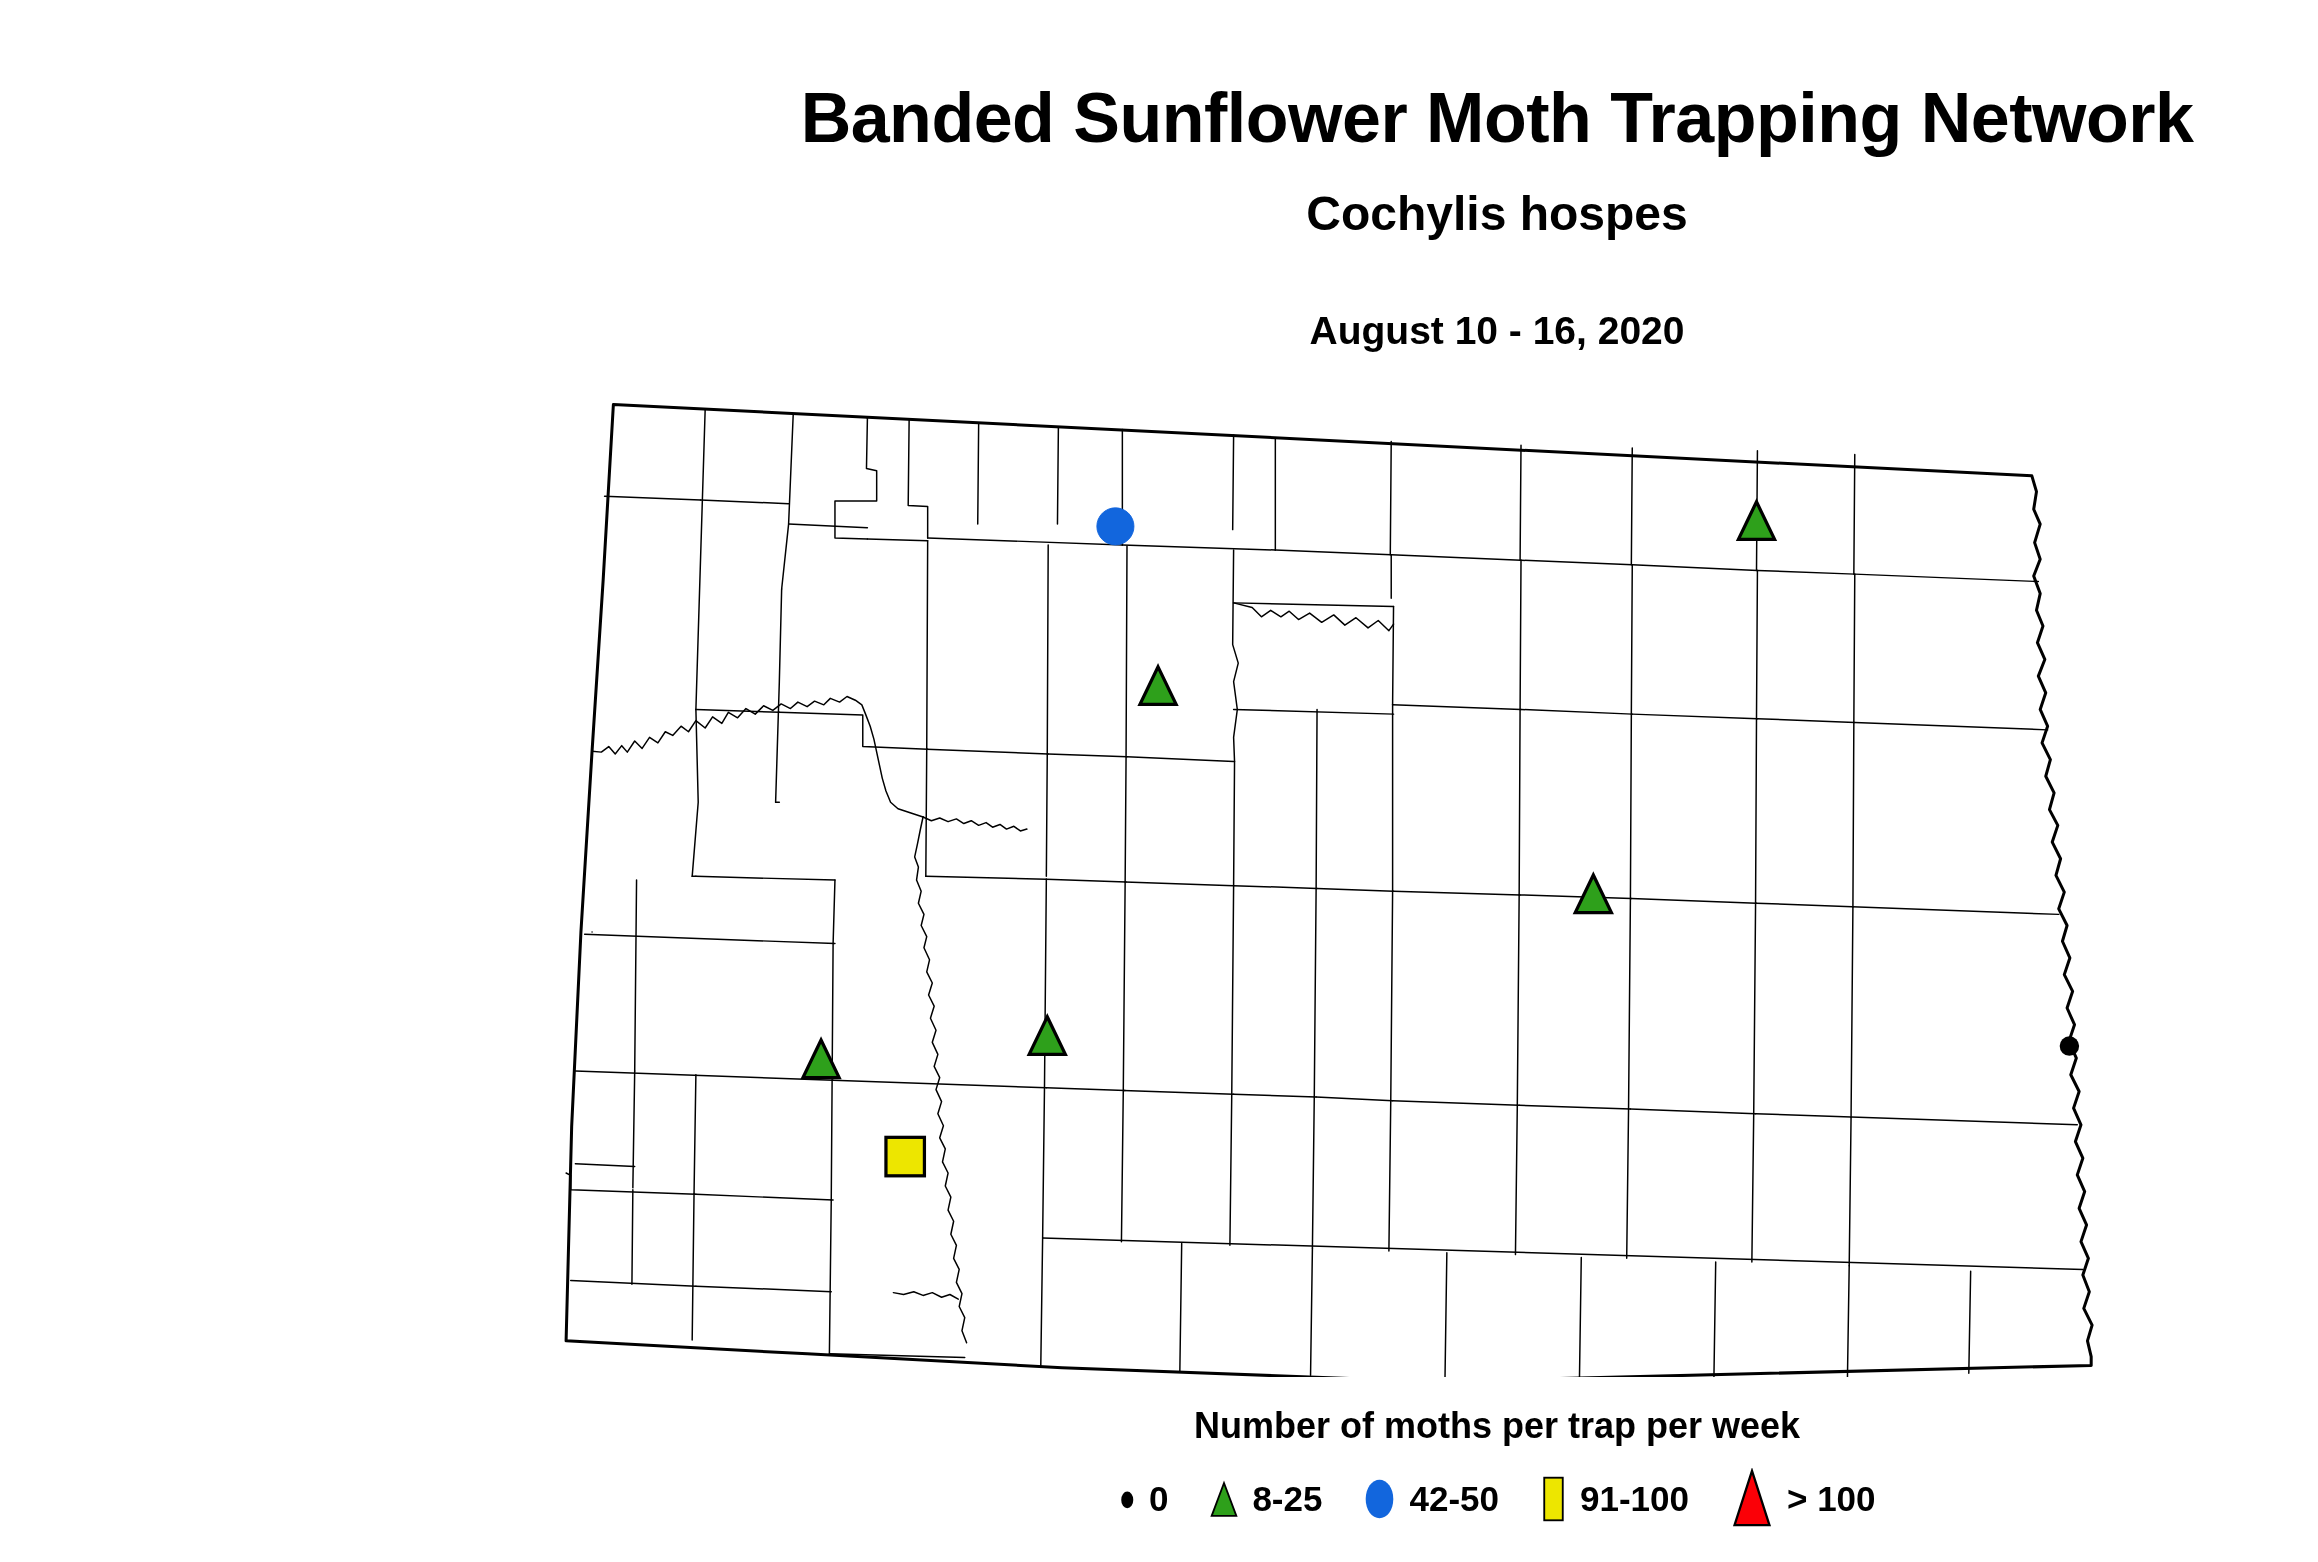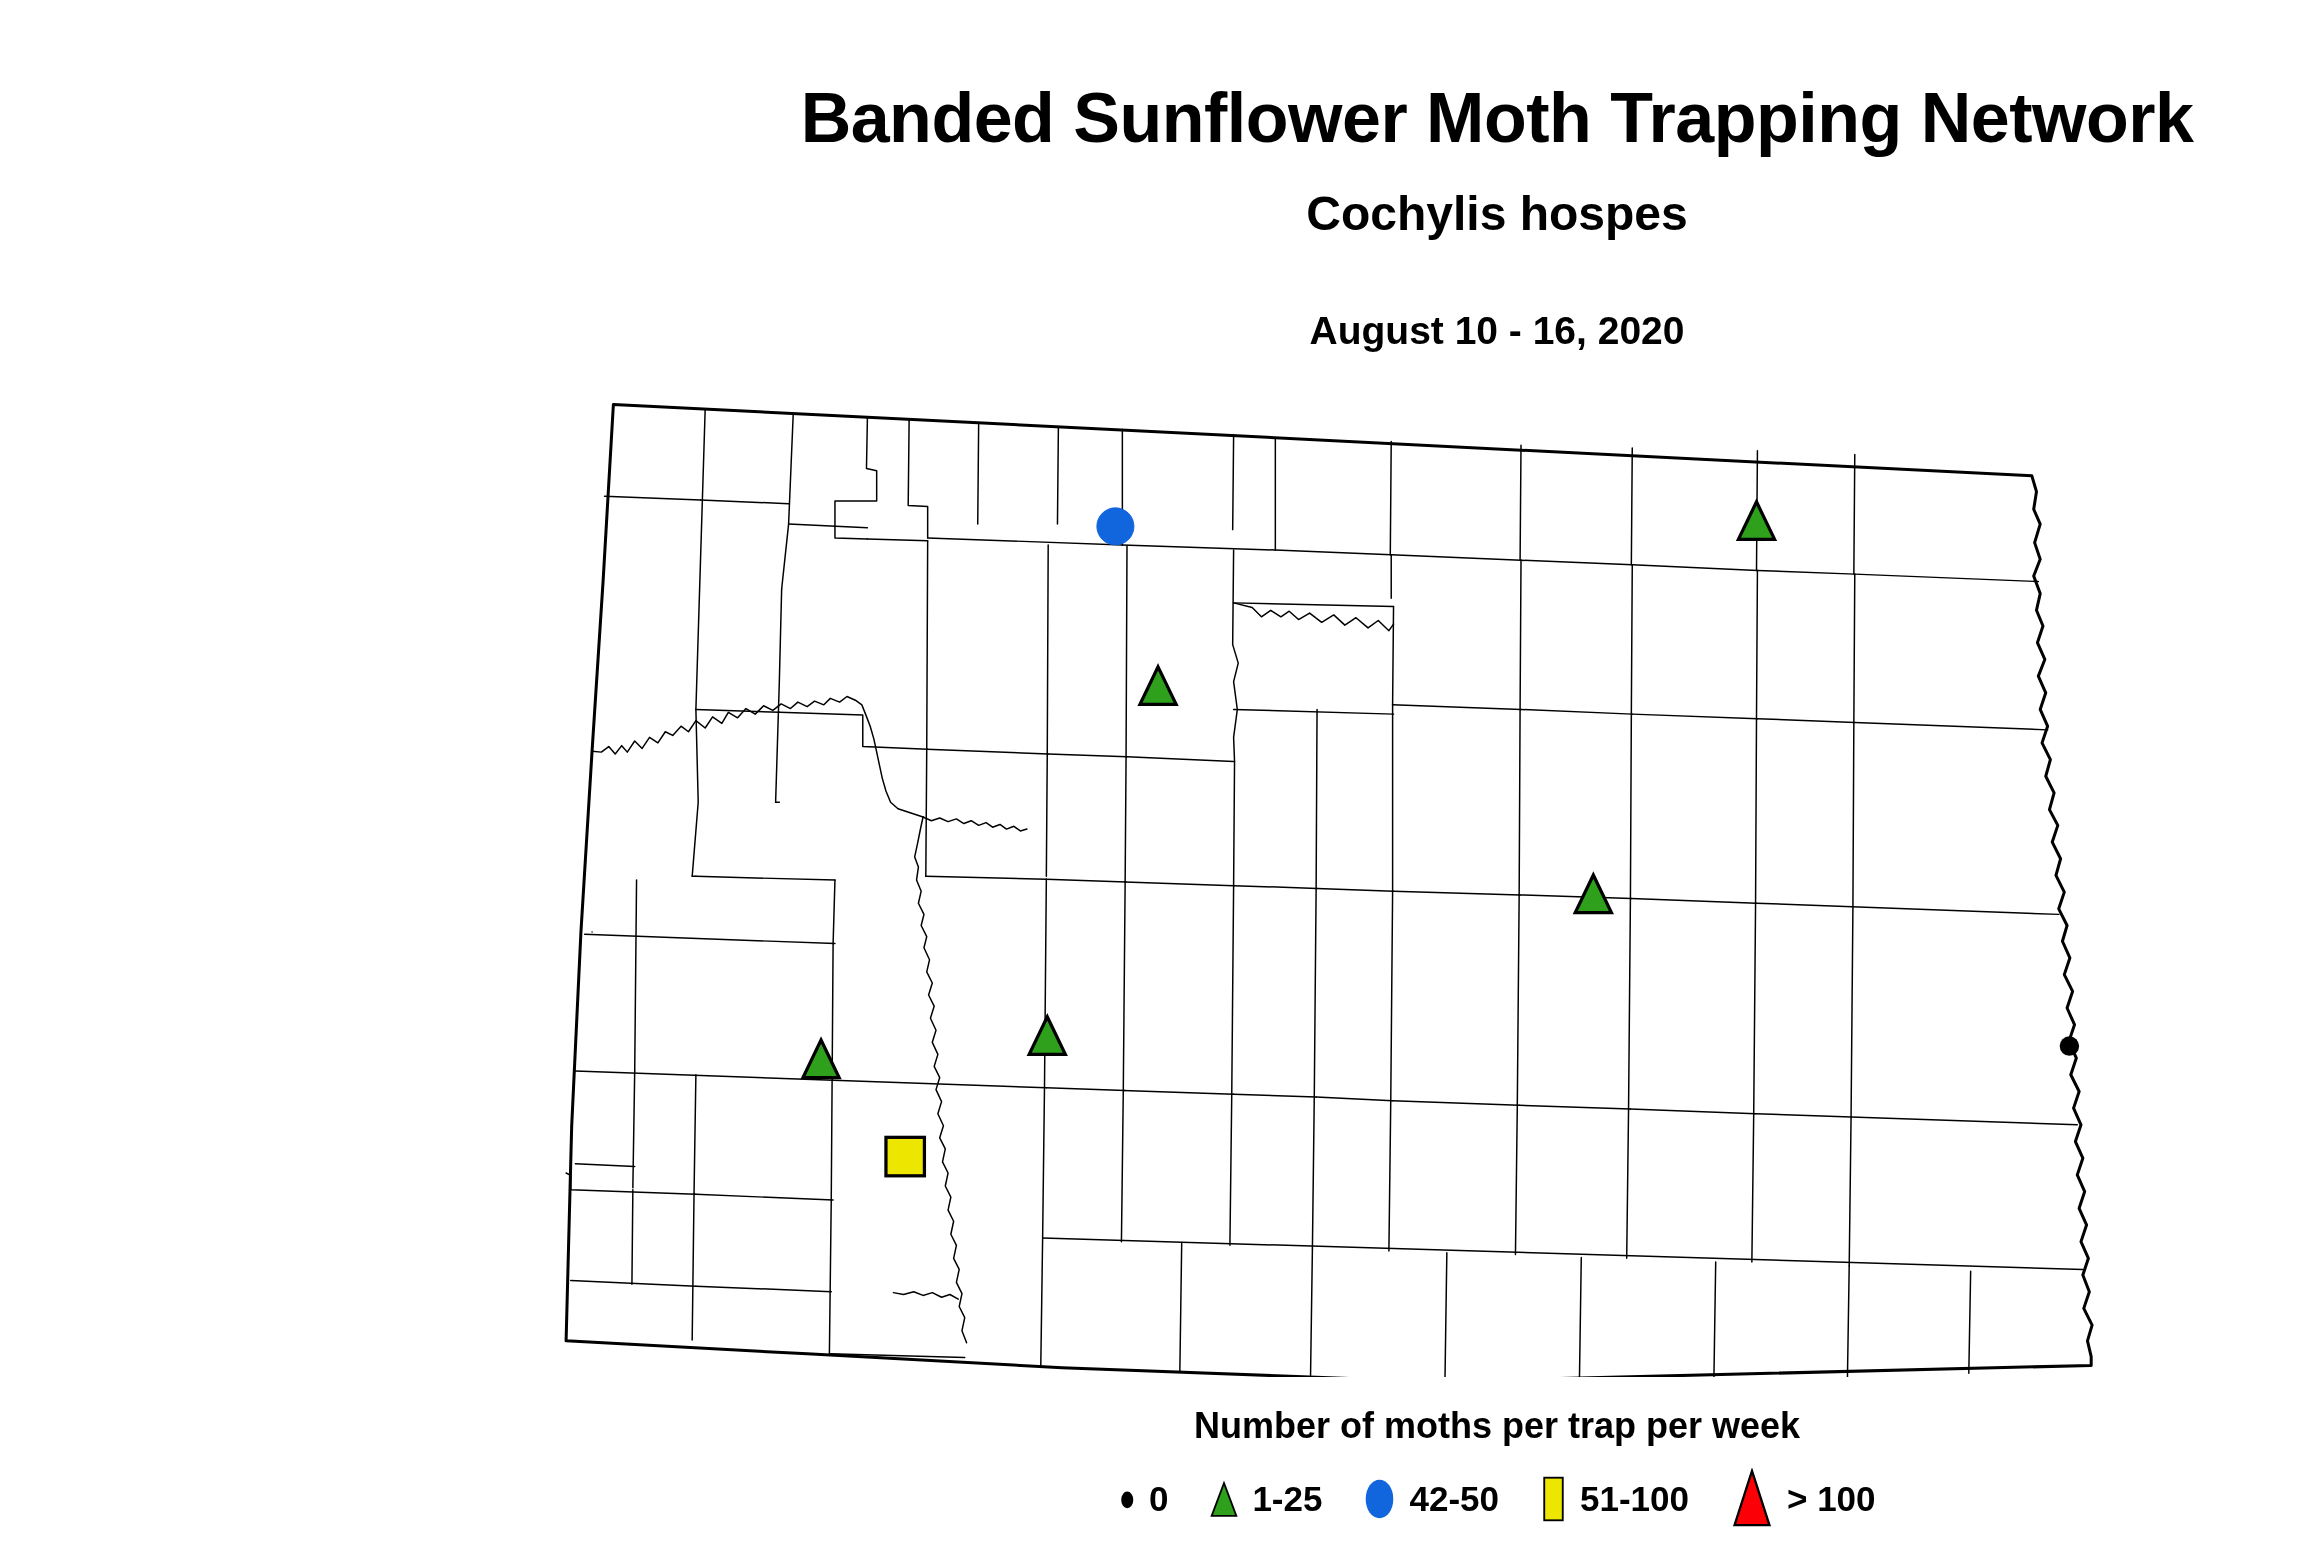--- a/index.html
+++ b/index.html
@@ -382,35 +382,35 @@
       <svg class="swatch" width="18.5" height="26" viewBox="0 0 40 56">
         <ellipse cx="20" cy="30" rx="13" ry="18" fill="#000000"></ellipse>
       </svg>
       <span class="legend-label">0</span>
     </div>
 
     <div class="legend-item">
       <svg class="swatch" width="32" height="40" viewBox="0 0 70 86">
         <polygon points="35,8 62,80 8,80" fill="#2EA01B" stroke="#000000" stroke-width="4"></polygon>
       </svg>
-      <span class="legend-label">1-25</span>
+      <span class="legend-label">8-25</span>
     </div>
 
     <div class="legend-item">
       <svg class="swatch" width="35" height="46" viewBox="0 0 76 100">
         <ellipse cx="38" cy="50" rx="30" ry="42" fill="#1266DD"></ellipse>
       </svg>
       <span class="legend-label">42-50</span>
     </div>
 
     <div class="legend-item">
       <svg class="swatch" width="29" height="50" viewBox="0 0 62 108">
         <rect x="11" y="8" width="40" height="92" fill="#EDE600" stroke="#000000" stroke-width="4"></rect>
       </svg>
-      <span class="legend-label">51-100</span>
+      <span class="legend-label">91-100</span>
     </div>
 
     <div class="legend-item">
       <svg class="swatch" width="46" height="61" viewBox="0 0 100 132">
         <polygon points="50,6 88,124 12,124" fill="#FB0007" stroke="#000000" stroke-width="5"></polygon>
       </svg>
       <span class="legend-label">&gt; 100</span>
     </div>
 
   </div>

